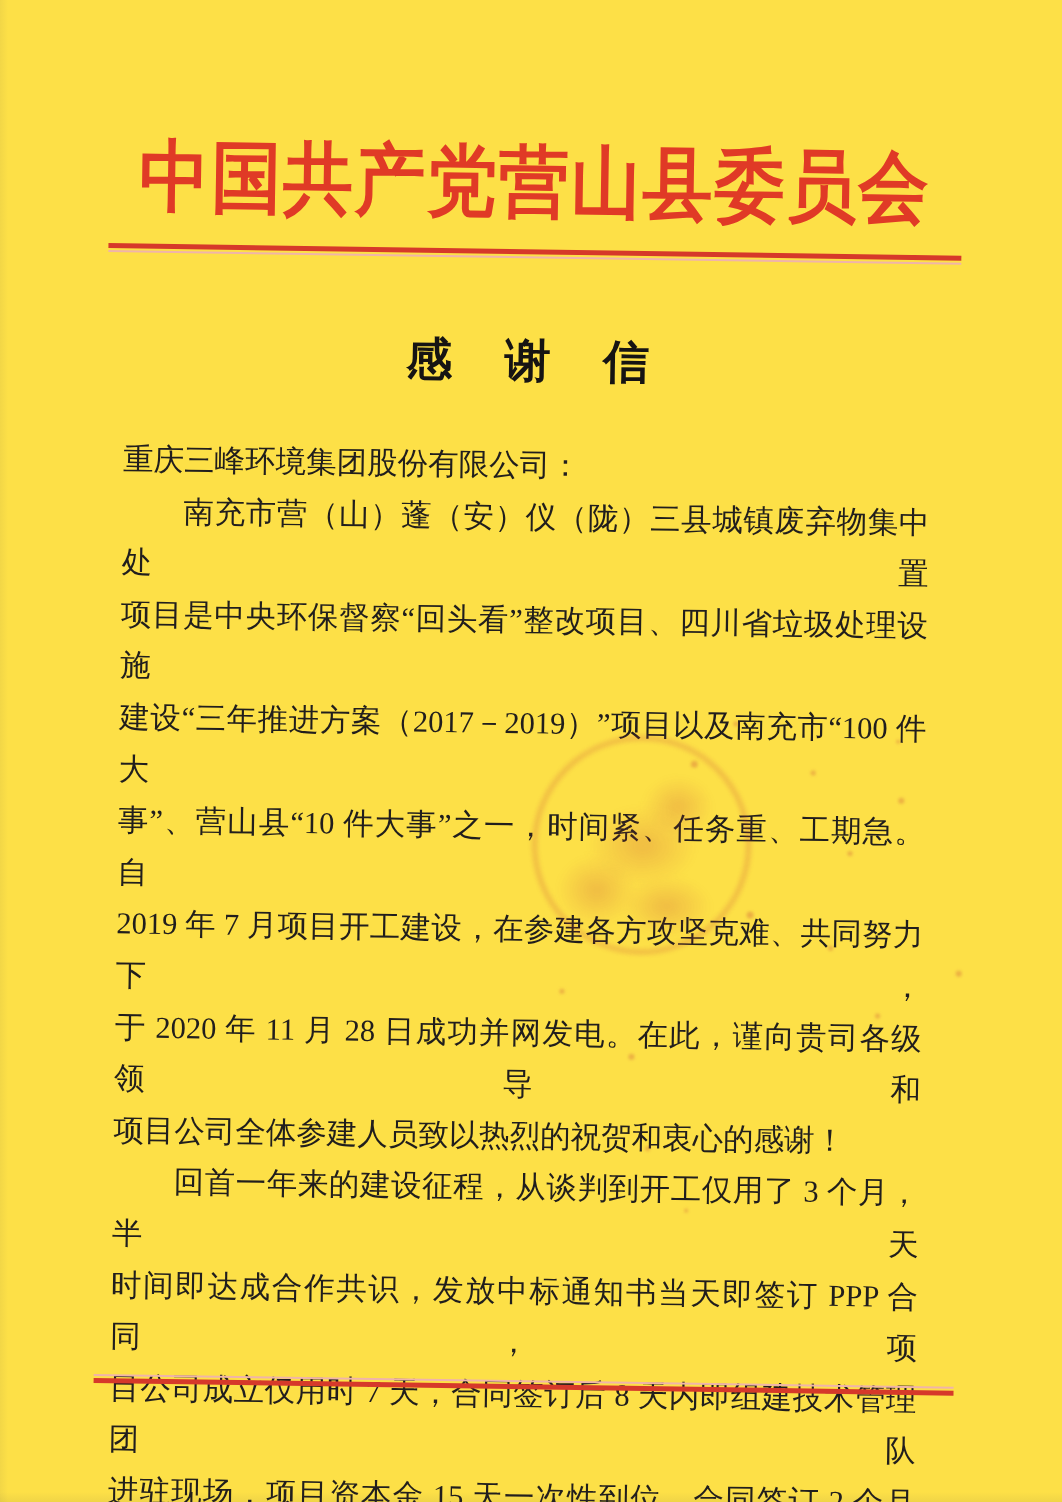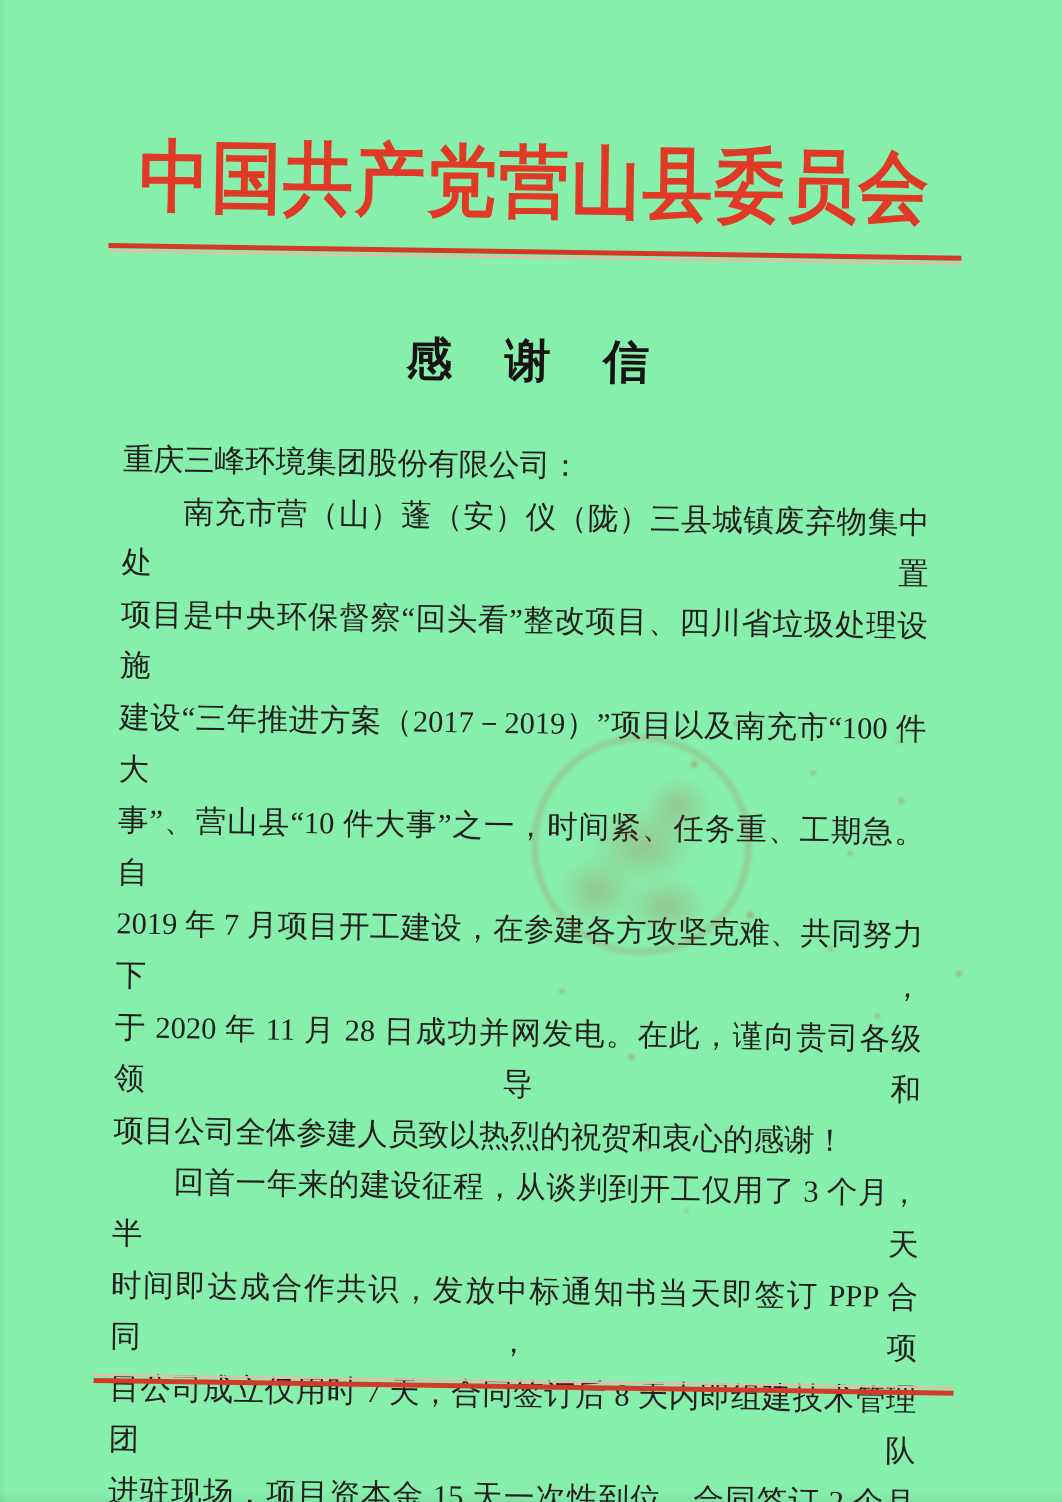--- a/index.html
+++ b/index.html
@@ -1,21 +1,21 @@
 <!DOCTYPE html>
 <html style="--header-red: #e03a26; --rule-red: #d6392a; --rule-red-light: #f0b4aa; --seal-red: #c44536; --body-text: #211e1d;"><head>
 <meta charset="utf-8">
 <style>
   html,body{margin:0;padding:0;}
   body{
     width:1062px;height:1502px;position:relative;overflow:hidden;
     background:#fdfdfc;
     font-family:"Liberation Serif","DejaVu Serif",serif;
   }
-  .page{position:absolute;inset:0;background:#86efac;}
+  .page{position:absolute;inset:0;background:#fde047;}
   
   .content{
     position:absolute;left:0;top:0;width:1062px;height:1502px;
     transform:rotate(0.85deg);transform-origin:110px 140px;
   }
   .org-header{
     position:absolute;left:140px;top:131px;width:790px;
     font-size:70px;font-weight:bold;line-height:1.18;
     color:var(--header-red,#e03a26);
     text-align:justify;text-align-last:justify;text-justify:inter-character;

